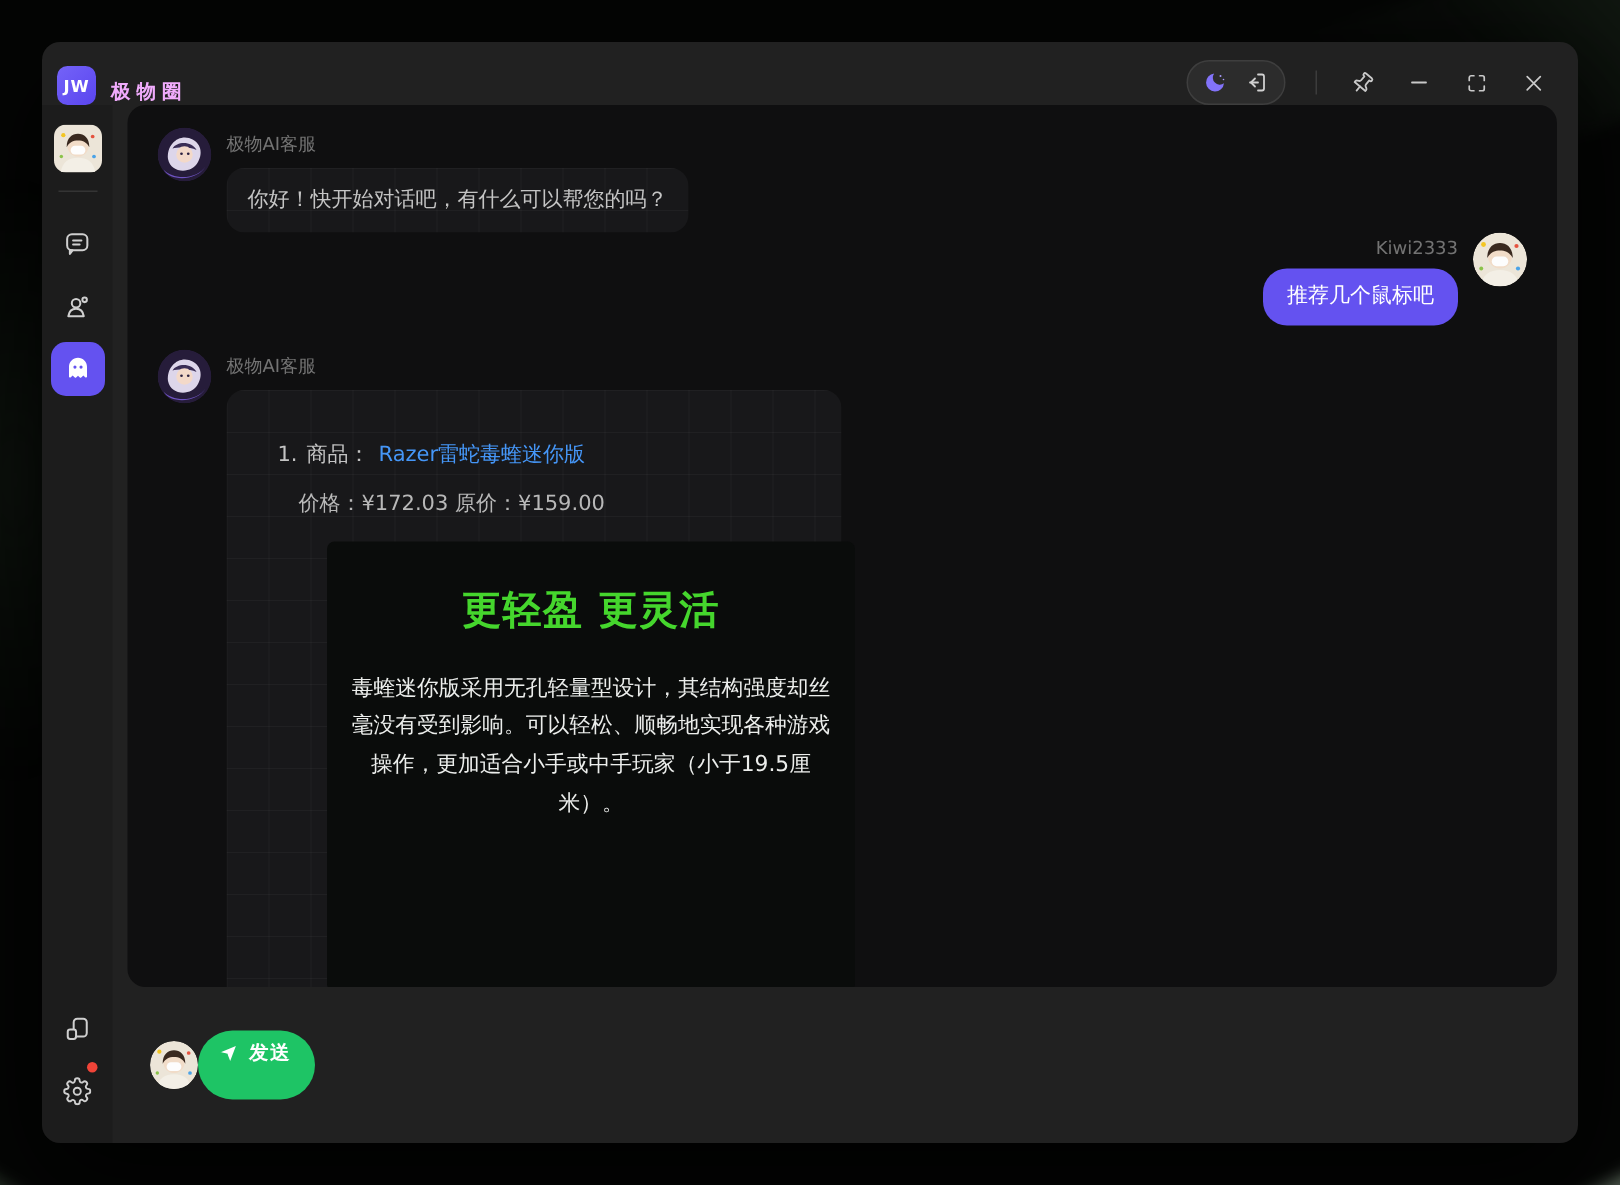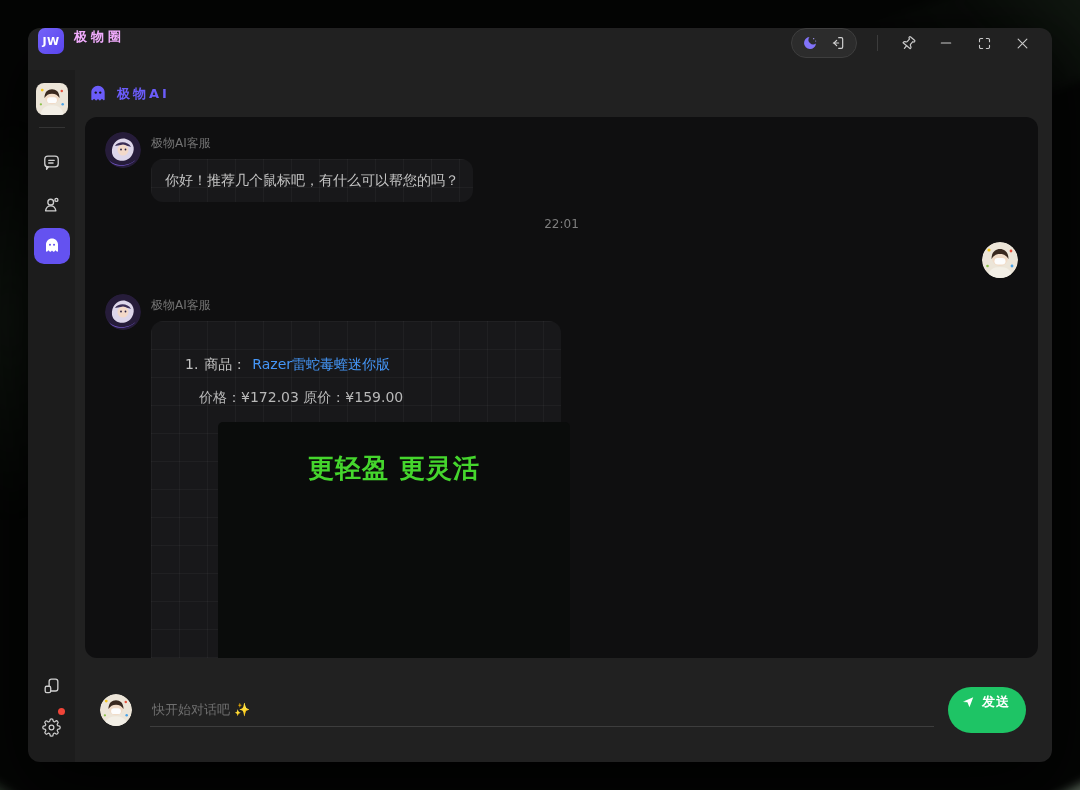--- a/index.html
+++ b/index.html
@@ -24,21 +24,21 @@
     background:radial-gradient(closest-side, rgba(40,60,40,.25), transparent); }
 
   
   .window {
     position:absolute; left:28px; top:28px; width:1024px; height:734px;
     background:#212121; border-radius:12px; overflow:hidden;
     display:flex; flex-direction:column;
     box-shadow:0 24px 70px rgba(0,0,0,.85);
   }
   
-  .titlebar { flex:none; height:42px; display:flex; align-items:flex-start; padding:0 12px 0 10px; }
+  .titlebar { flex:none; height:42px; display:flex; align-items:flex-end; padding:0 12px 0 10px; }
   .logo {
     width:26px; height:26px; border-radius:7px; flex:none;
     background:linear-gradient(135deg,#7463f8,#5a45ef);
     display:flex; align-items:center; justify-content:center;
     color:#fff; font-size:11px; font-weight:bold; letter-spacing:.5px;
   }
   .app-title { margin-left:10px; color:#f0abfc; font-size:13px; font-weight:bold; letter-spacing:4px; }
   .tb-spacer { flex:1; }
   .tb-controls { display:flex; align-items:center; gap:2px; }
   .tb-pill {
@@ -224,65 +224,60 @@
             <circle cx="12" cy="12" r="3"></circle>
             <path d="M19.4 15a1.65 1.65 0 0 0 .33 1.82l.06.06a2 2 0 0 1-2.83 2.83l-.06-.06a1.65 1.65 0 0 0-1.82-.33 1.65 1.65 0 0 0-1 1.51V21a2 2 0 0 1-4 0v-.09A1.65 1.65 0 0 0 9 19.4a1.65 1.65 0 0 0-1.82.33l-.06.06a2 2 0 0 1-2.83-2.83l.06-.06a1.65 1.65 0 0 0 .33-1.82 1.65 1.65 0 0 0-1.51-1H3a2 2 0 0 1 0-4h.09A1.65 1.65 0 0 0 4.6 9a1.65 1.65 0 0 0-.33-1.82l-.06-.06a2 2 0 0 1 2.83-2.83l.06.06a1.65 1.65 0 0 0 1.82.33H9a1.65 1.65 0 0 0 1-1.51V3a2 2 0 0 1 4 0v.09a1.65 1.65 0 0 0 1 1.51 1.65 1.65 0 0 0 1.82-.33l.06-.06a2 2 0 0 1 2.83 2.83l-.06.06a1.65 1.65 0 0 0-.33 1.82V9a1.65 1.65 0 0 0 1.51 1H21a2 2 0 0 1 0 4h-.09a1.65 1.65 0 0 0-1.51 1z"></path>
           </svg>
         </button>
         <span class="sb-dot"></span>
       </div>
     </div>
 
     <div class="main">
 
-      <div class="chat-header">
-        <svg width="20" height="20" viewBox="0 0 24 24">
-          <path fill="#6b5cfa" d="M12 2C7.58 2 4 5.58 4 10v8.6c0 .86 1.04 1.29 1.65.68l1.6-1.6 1.9 1.9c.33.33.87.33 1.2 0l1.65-1.65 1.65 1.65c.33.33.87.33 1.2 0l1.9-1.9 1.6 1.6c.61.61 1.65.18 1.65-.68V10c0-4.42-3.58-8-8-8z"></path>
-          <circle cx="9.3" cy="10.3" r="1.4" fill="#161616"></circle>
-            <circle cx="14.7" cy="10.3" r="1.4" fill="#161616"></circle>
-        </svg>
-        <span class="chat-title">极物AI</span>
-      </div>
 
       <div class="chat-panel">
 
         <div class="msg">
           <div class="avatar-36">
             <svg width="36" height="36" viewBox="0 0 36 36">
               <circle cx="18" cy="18" r="18" fill="#261c3a"></circle>
               <path d="M7 21C6 11 14 5 21 7c7 2 10 9 6 16-4 8-18 8-20-2z" fill="#ddd6ea"></path>
               <path d="M10 14c3-5 13-5 16 1-4-2-12-2-16-1z" fill="#3a2d55"></path>
               <circle cx="18" cy="18" r="5.5" fill="#f3d9c9"></circle>
               <circle cx="16" cy="17.5" r=".9" fill="#2a2040"></circle>
                 <circle cx="20.5" cy="17.5" r=".9" fill="#2a2040"></circle>
               <path d="M4 28c6 7 22 7 28-2-6 10-24 10-28 2z" fill="#6e53c0"></path>
             </svg>
           </div>
           <div class="msg-content">
             <div class="msg-name">极物AI客服</div>
-            <div class="bubble-ai">你好！推荐几个鼠标吧，有什么可以帮您的吗？</div>
+            <div class="bubble-ai">你好！快开始对话吧，有什么可以帮您的吗？</div>
           </div>
         </div>
 
-        <div class="time-row">22:01</div>
 
         <div class="msg user">
           <div class="avatar-36">
             <svg width="36" height="36" viewBox="0 0 36 36">
               <circle cx="18" cy="18" r="18" fill="#ece5d8"></circle>
               <circle cx="18" cy="16" r="8" fill="#f1dcc8"></circle>
               <path d="M9.5 17c0-7 4-10 8.5-10s8.5 3 8.5 10c-2-3.6-4.7-5-8.5-5s-6.5 1.4-8.5 5z" fill="#39291f"></path>
               <rect x="12.5" y="16" width="11" height="6.5" rx="3.2" fill="#fdfdfd"></rect>
               <path d="M5 36c1.2-8 6.3-11 13-11s11.8 3 13 11z" fill="#f3efe6"></path>
               <circle cx="7" cy="8" r="1.6" fill="#f3c623"></circle>
                 <circle cx="29" cy="9" r="1.4" fill="#e5533f"></circle>
               <circle cx="30" cy="24" r="1.4" fill="#4aa3e8"></circle>
                 <circle cx="5.5" cy="24" r="1.3" fill="#8bc34a"></circle>
             </svg>
           </div>
+          <div class="msg-content">
+            <div class="msg-name">Kiwi2333</div>
+            <div class="bubble-user">推荐几个鼠标吧</div>
+          </div>
         </div>
 
         <div class="msg" style="margin-top:16px;">
           <div class="avatar-36">
             <svg width="36" height="36" viewBox="0 0 36 36">
               <circle cx="18" cy="18" r="18" fill="#261c3a"></circle>
               <path d="M7 21C6 11 14 5 21 7c7 2 10 9 6 16-4 8-18 8-20-2z" fill="#ddd6ea"></path>
               <path d="M10 14c3-5 13-5 16 1-4-2-12-2-16-1z" fill="#3a2d55"></path>
               <circle cx="18" cy="18" r="5.5" fill="#f3d9c9"></circle>
               <circle cx="16" cy="17.5" r=".9" fill="#2a2040"></circle>
@@ -295,20 +290,21 @@
             <div class="bubble-ai bubble-rec">
               <div class="rec-list">
                 <div class="rec-line">
                   <span>1.</span>
                   <span>商品：</span>
                   <span class="rec-link">Razer雷蛇毒蝰迷你版</span>
                 </div>
                 <div class="rec-price">价格：¥172.03 原价：¥159.00</div>
                 <div class="product-card">
                   <div class="card-headline">更轻盈 更灵活</div>
+                  <div class="card-desc">毒蝰迷你版采用无孔轻量型设计，其结构强度却丝毫没有受到影响。可以轻松、顺畅地实现各种游戏操作，更加适合小手或中手玩家（小于19.5厘米）。</div>
 
                 </div>
               </div>
             </div>
           </div>
         </div>
 
       </div>
 
       <div class="composer">
@@ -318,21 +314,20 @@
             <circle cx="18" cy="16" r="8" fill="#f1dcc8"></circle>
             <path d="M9.5 17c0-7 4-10 8.5-10s8.5 3 8.5 10c-2-3.6-4.7-5-8.5-5s-6.5 1.4-8.5 5z" fill="#39291f"></path>
             <rect x="12.5" y="16" width="11" height="6.5" rx="3.2" fill="#fdfdfd"></rect>
             <path d="M5 36c1.2-8 6.3-11 13-11s11.8 3 13 11z" fill="#f3efe6"></path>
             <circle cx="7" cy="8" r="1.6" fill="#f3c623"></circle>
               <circle cx="29" cy="9" r="1.4" fill="#e5533f"></circle>
             <circle cx="30" cy="24" r="1.4" fill="#4aa3e8"></circle>
               <circle cx="5.5" cy="24" r="1.3" fill="#8bc34a"></circle>
           </svg>
         </div>
-        <input class="composer-input" type="text" placeholder="快开始对话吧 ✨" style="">
         <button class="send-btn">
           <svg width="14" height="14" viewBox="0 0 24 24" fill="#ffffff">
             <path d="M3 11.5L21 4l-6.5 17-3-7.5z"></path>
             <path d="M3 11.5l8.5 2" stroke="#1ec465" stroke-width="1.4"></path>
           </svg>
           <span>发送</span>
         </button>
       </div>
 
     </div>

